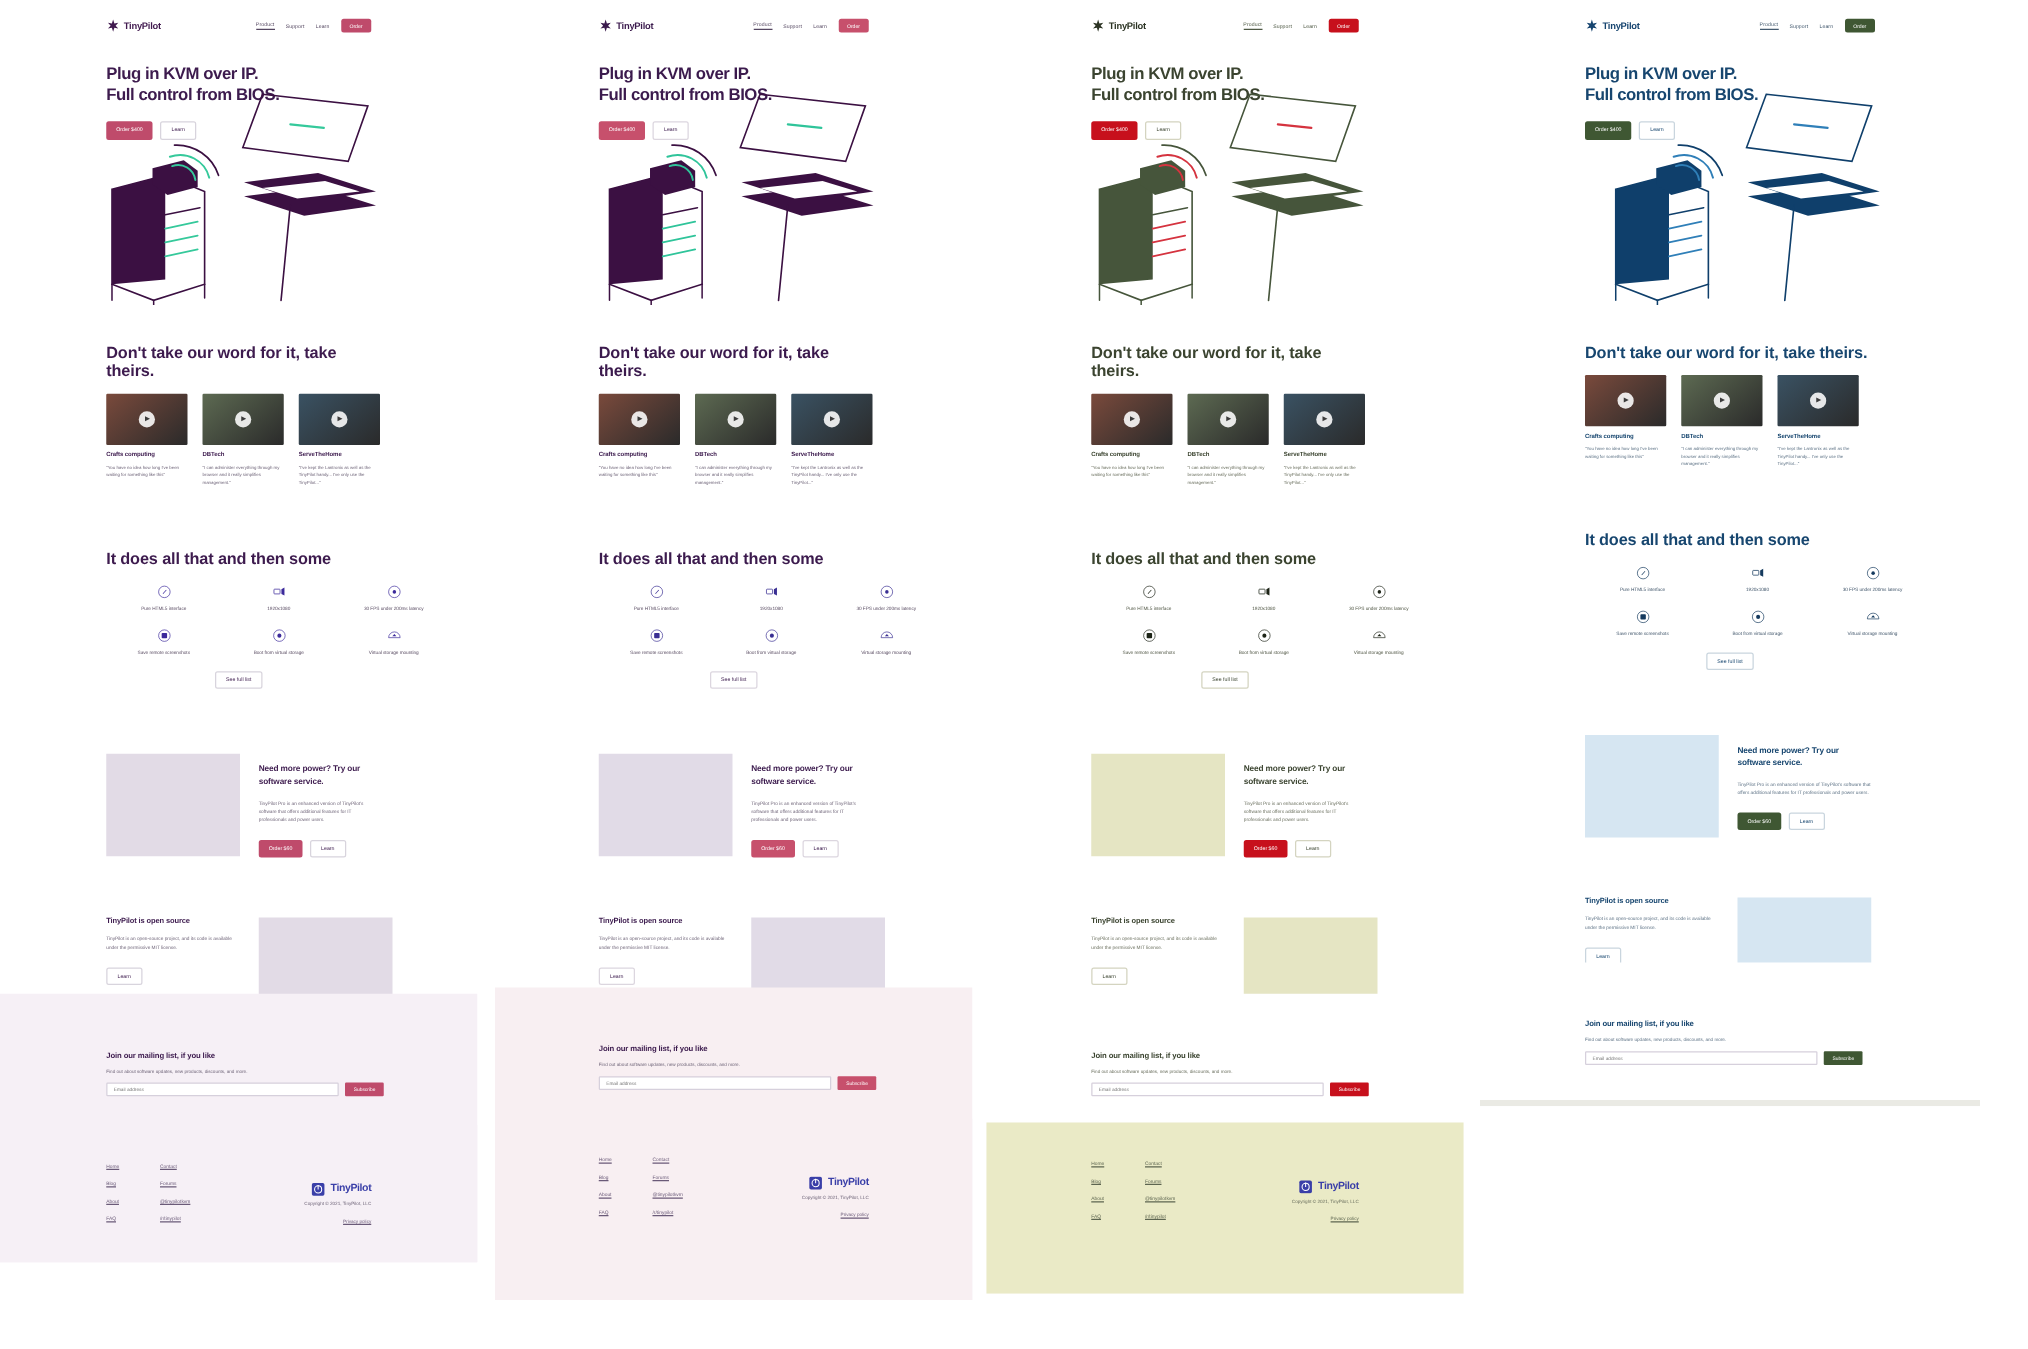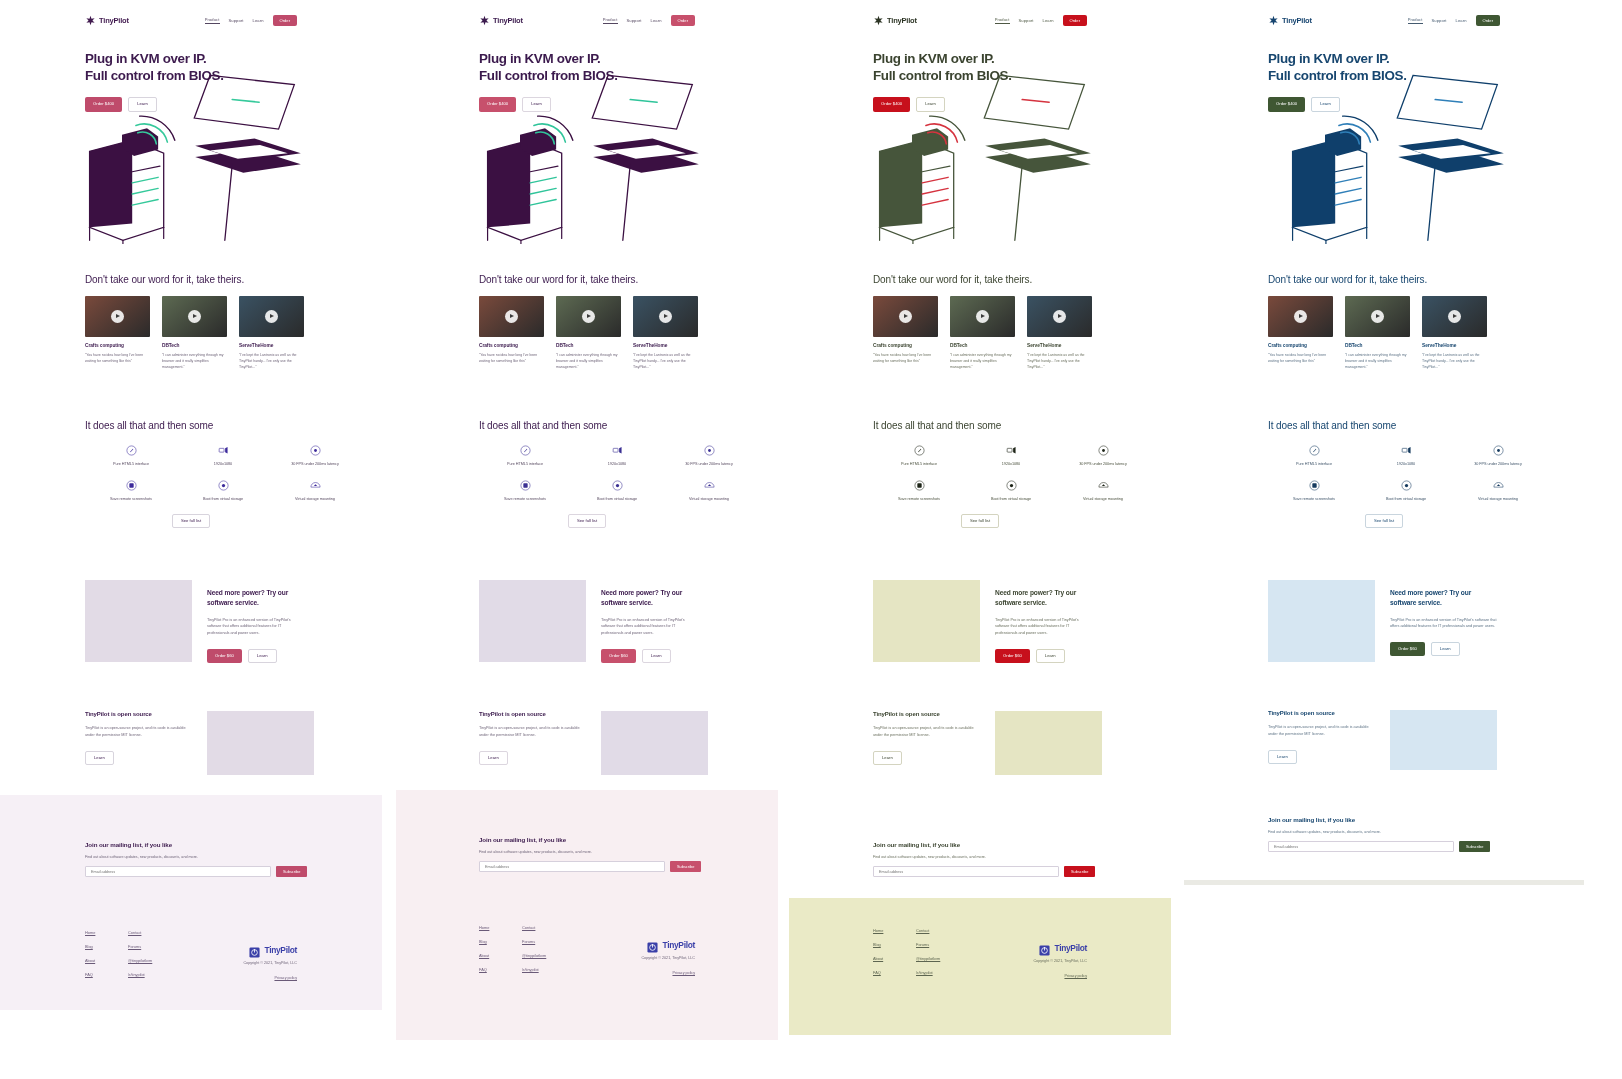--- a/index.html
+++ b/index.html
@@ -60,21 +60,21 @@
     font-size: 4.2px; padding: 4px 8px; border-radius: 2px;
     display: inline-flex; align-items: center; justify-content: center;
     white-space: nowrap; text-decoration: none; line-height: 1;
   }
   .btn-primary { color: #fff; }
   .btn-ghost { background: #fff; border: 1px solid #d8d4dd; }
   .hero-art { position: absolute; right: -4px; top: 38px; }
 
   
   .sec-h {
-    font-size: 10px; font-weight: 400; letter-spacing: -0.1px;
+    font-size: 13px; font-weight: 700; letter-spacing: -0.1px;
   }
 
   
   .testimonials { padding-top: 4px; }
   .tcards { display: flex; gap: 12px; margin-top: 11px; }
   .tcard { width: 65px; }
   .thumb {
     width: 65px; height: 41px; border-radius: 1px;
     position: relative; overflow: hidden;
     background: #6b4a3a;

